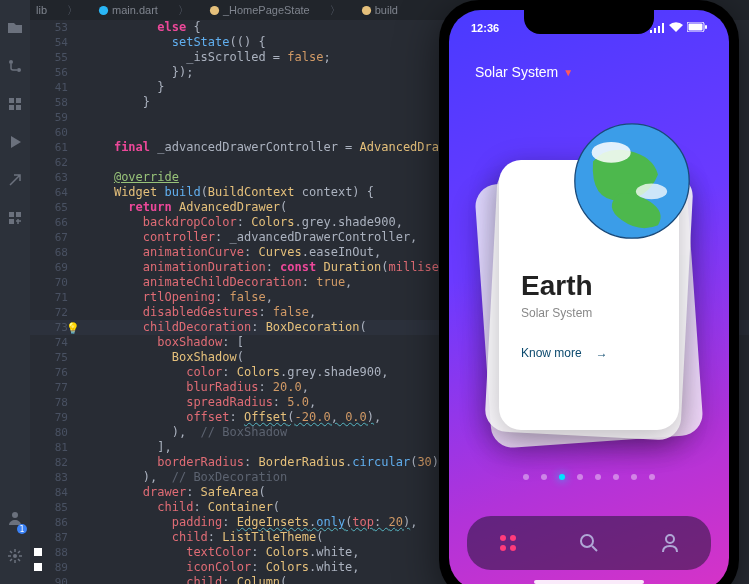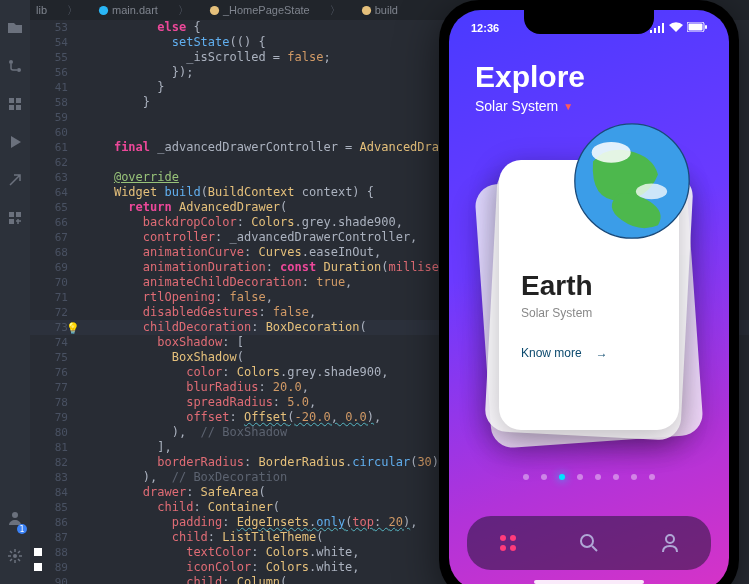--- a/index.html
+++ b/index.html
@@ -281,21 +281,20 @@
               <path d="M7 10L0 3a10 10 0 0114 0z"></path>
             </svg></span>
         <span class="batt"><svg width="20" height="10" viewBox="0 0 20 10">
               <rect x="0" y="0" width="17" height="10" rx="2" fill="none" stroke="#fff"></rect>
               <rect x="1.5" y="1.5" width="14" height="7" rx="1"></rect>
               <rect x="18" y="3" width="2" height="4" rx="1"></rect>
             </svg></span>
       </div>
     </div>
     <div class="head">
-      <h1>Explore</h1>
       <div class="sub">
         <span>Solar System</span>
         <span class="tri">▼</span>
       </div>
     </div>
     <div class="card-stack">
       <div class="card c3"></div>
       <div class="card c2"></div>
       <div class="card c1">
         <div class="planet">

